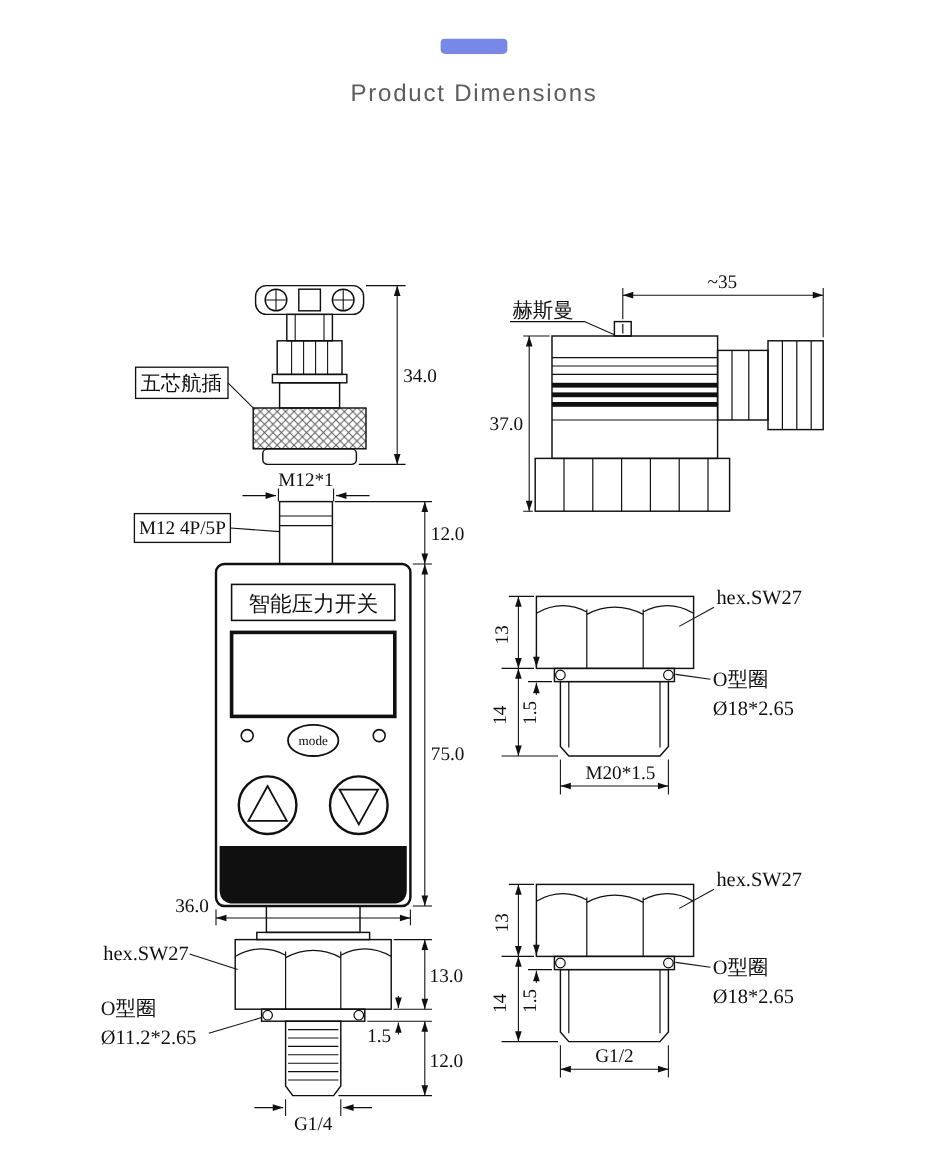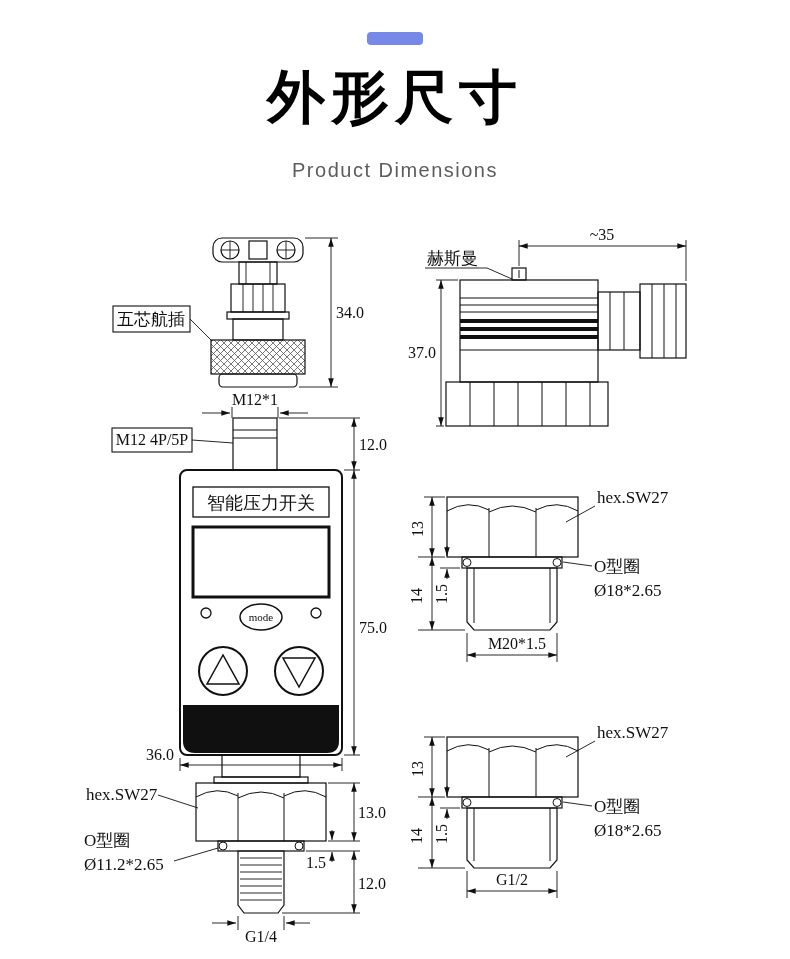--- a/index.html
+++ b/index.html
@@ -17,21 +17,20 @@
 </style>
 </head>
 <body>
 
 <div class="header">
   <div class="accent-wrap">
     <svg width="56" height="13">
         <rect width="56" height="13" rx="4" fill="#7689e8"></rect>
       </svg>
   </div>
-  <div class="title">外形尺寸</div>
   <div class="subtitle">Product Dimensions</div>
 </div>
 
 <svg class="drawing" width="790" height="959" viewBox="0 0 790 959">
   <defs>
     <marker id="ae" viewBox="0 0 10 10" refX="9.3" refY="5" markerWidth="11" markerHeight="11" orient="auto-start-reverse">
       <path d="M0.5,2.2 L9.3,5 L0.5,7.8 z" fill="#101010"></path>
     </marker>
     <pattern id="knurl" width="7" height="7" patternUnits="userSpaceOnUse">
       <path d="M0,7 L7,0 M0,0 L7,7" stroke="#555" stroke-width="0.8"></path>

